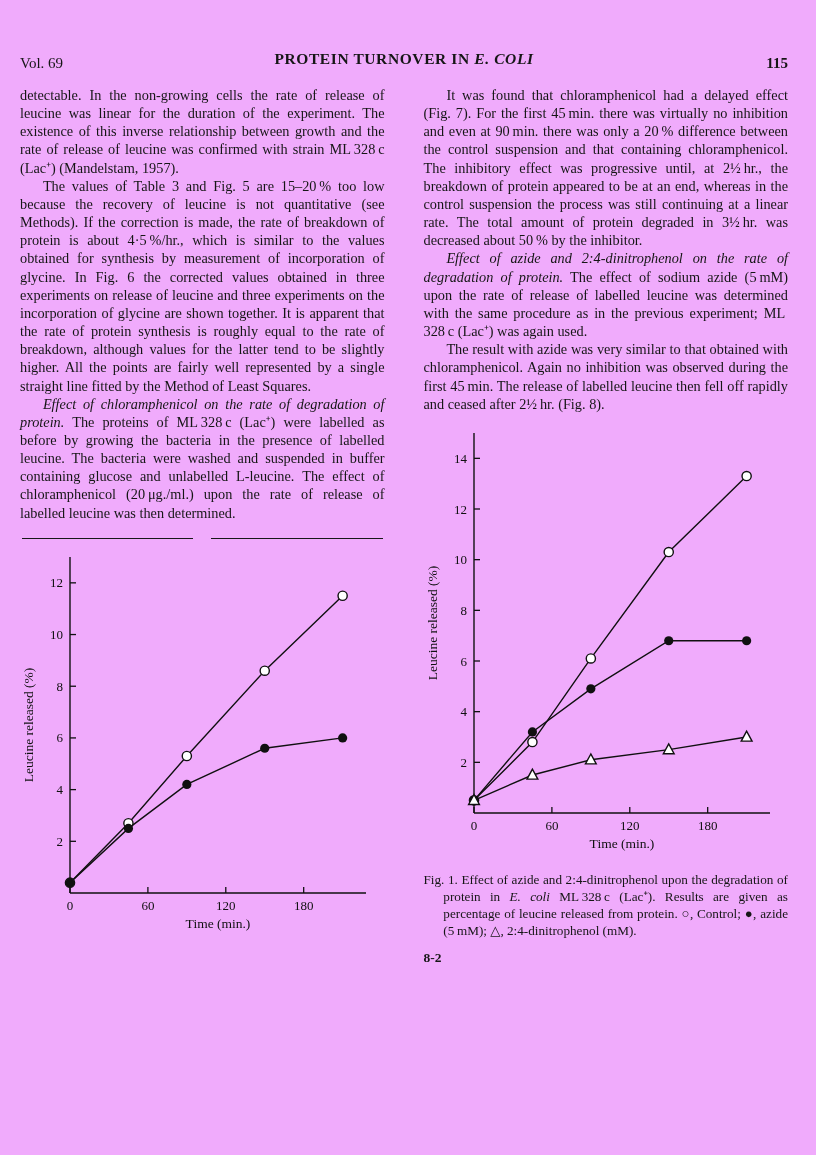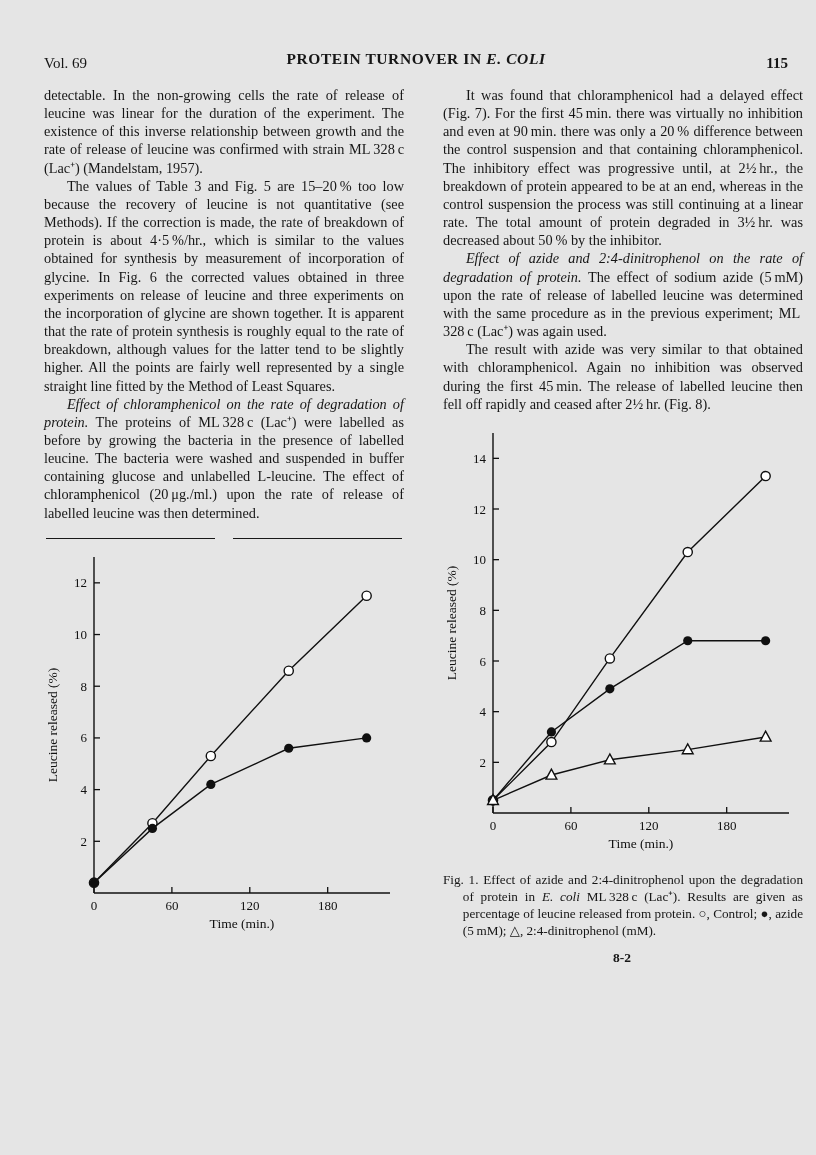--- a/index.html
+++ b/index.html
@@ -1,41 +1,41 @@
 <!DOCTYPE html>
 <html><head>
 <meta charset="utf-8">
 <style>
   html,body{margin:0;padding:0;background:#ffffff;}
   .page{
     width:816px;height:1155px;box-sizing:border-box;position:relative;
-    background:#e5e5e5;color:#161616;overflow:hidden;
+    background:#f0abfc;color:#161616;overflow:hidden;
     font-family:"Liberation Serif", serif;
-    padding:50px 28px 0 44px;
+    padding:50px 28px 0 20px;
   }
   .header{position:relative;text-align:center;height:22px;margin-bottom:14px;}
   .vol{position:absolute;left:0;bottom:0;font-size:15px;}
   .ptitle{font-weight:bold;font-size:15.5px;letter-spacing:.6px;}
   .pageno{position:absolute;right:0;bottom:0;font-weight:bold;font-size:15px;}
   .columns{display:flex;gap:39px;}
   .col{width:367px;font-size:14.3px;line-height:1.27;text-align:justify;}
   .col p{margin:0;}
   .col p.ind{text-indent:1.6em;}
   .it{font-style:italic;}
   .fig-divider{display:flex;gap:18px;margin:16px 2px 8px 2px;}
   .fig-divider span{height:1.6px;background:#181818;flex:1;}
   .chart{display:block;}
   .chart7{width:360px;height:392px;}
   .chart8{width:360px;height:436px;margin-top:10px;}
   svg{font-family:"Liberation Serif", serif;}
   .caption{
     font-size:13.2px;line-height:1.3;text-align:justify;
     padding-left:1.5em;text-indent:-1.5em;margin-top:12px;
   }
-  .footer-sig{text-align:center;font-weight:bold;font-size:13.5px;margin-top:10px;padding-right:2px;}
+  .footer-sig{text-align:left;font-weight:bold;font-size:13.5px;margin-top:10px;padding-right:2px;}
 </style>
 </head>
 <body>
 
 <div class="page">
 
   <div class="header">
     <span class="vol">Vol. 69</span>
     <span class="ptitle"><span>PROTEIN TURNOVER IN </span><span class="it">E. COLI</span></span>
     <span class="pageno">115</span>

